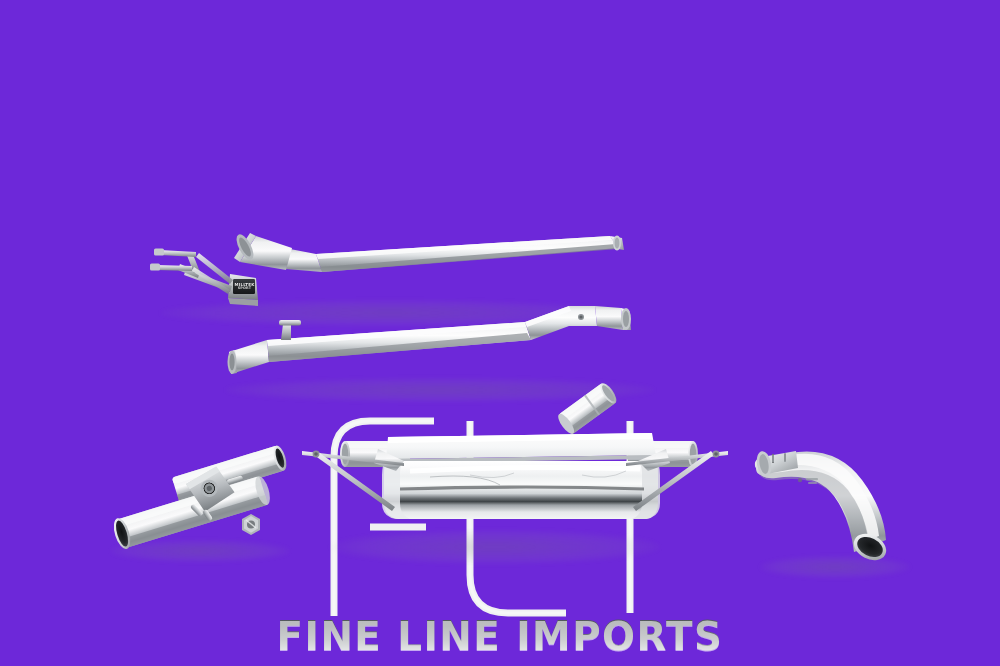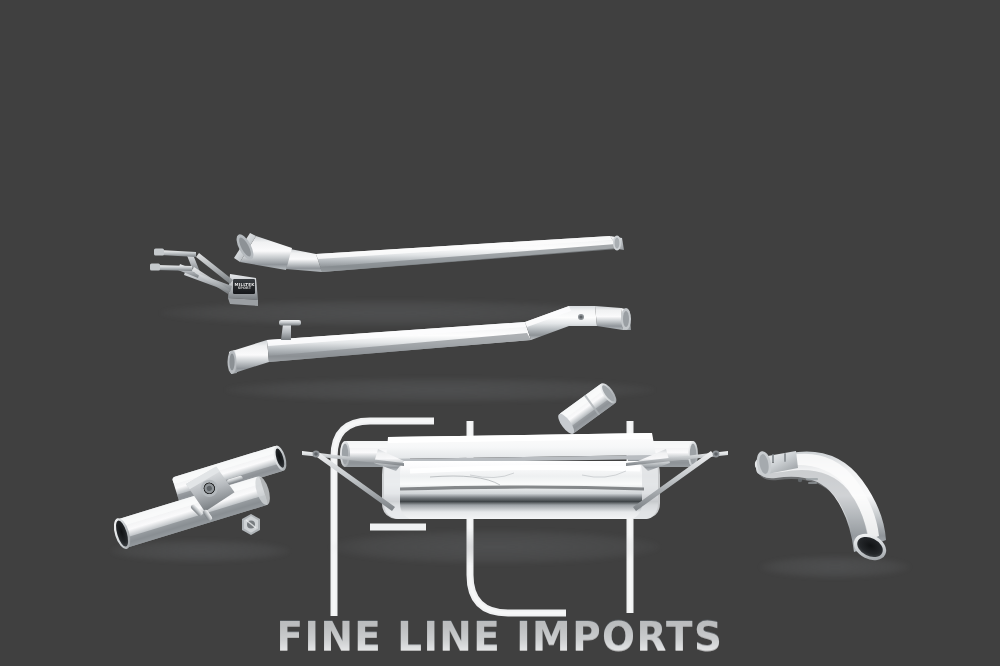--- a/index.html
+++ b/index.html
@@ -5,21 +5,21 @@
   html,body{margin:0;padding:0;}
   body{
     width:1000px;height:666px;
     background:#ffffff;
     font-family:"Liberation Sans", sans-serif;
     overflow:hidden;
   }
   #stage{
     position:relative;
     width:1000px;height:666px;
-    background:#404040;
+    background:#6d28d9;
     overflow:hidden;
   }
 
   
   .wm-mono{
     position:absolute;
     left:330px; top:415px;
     width:340px; height:205px;
     opacity:1;
     pointer-events:none;

